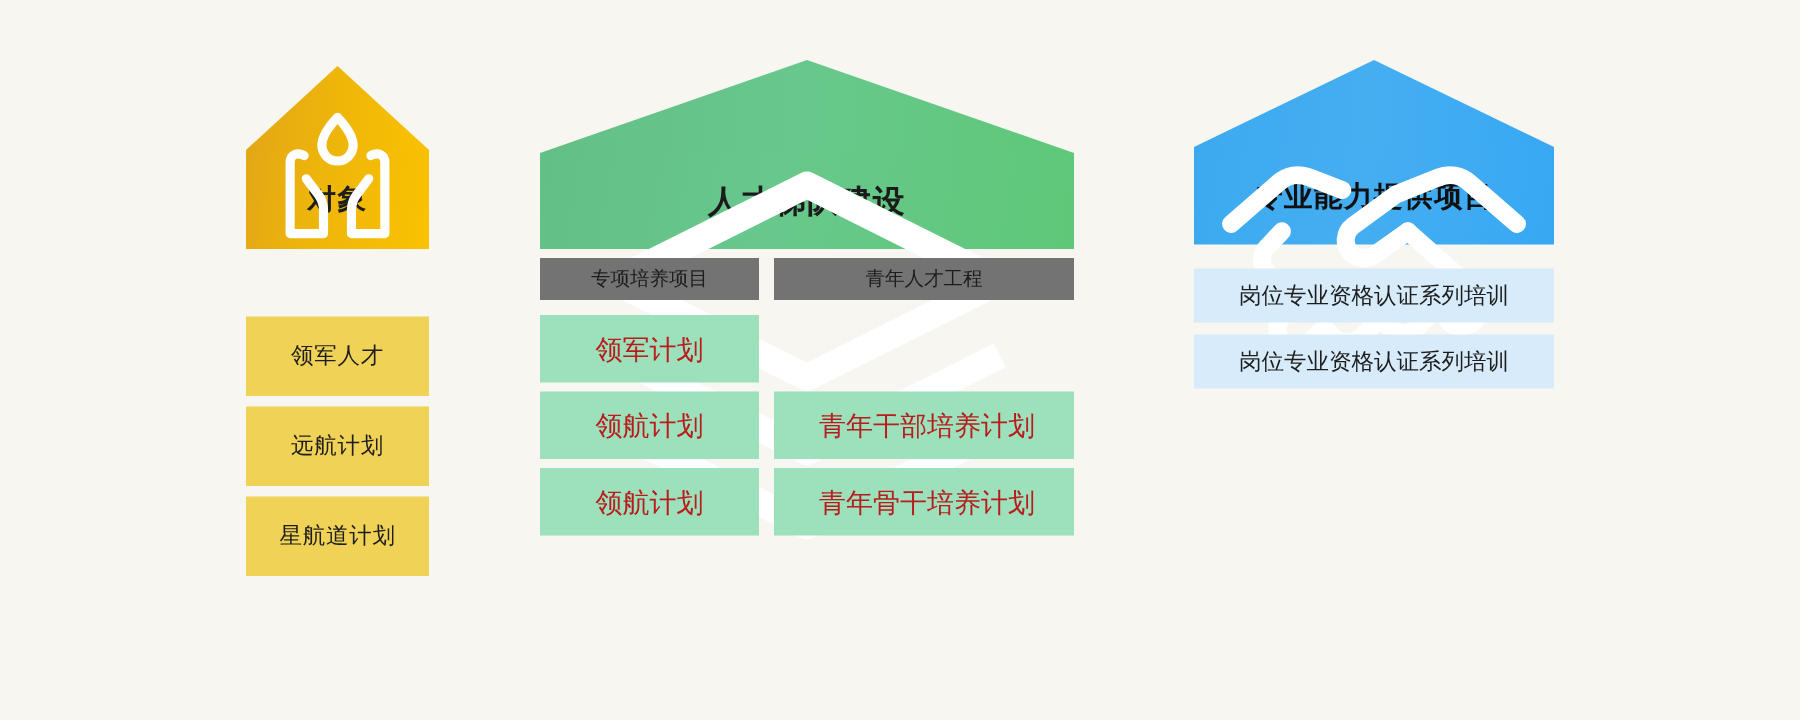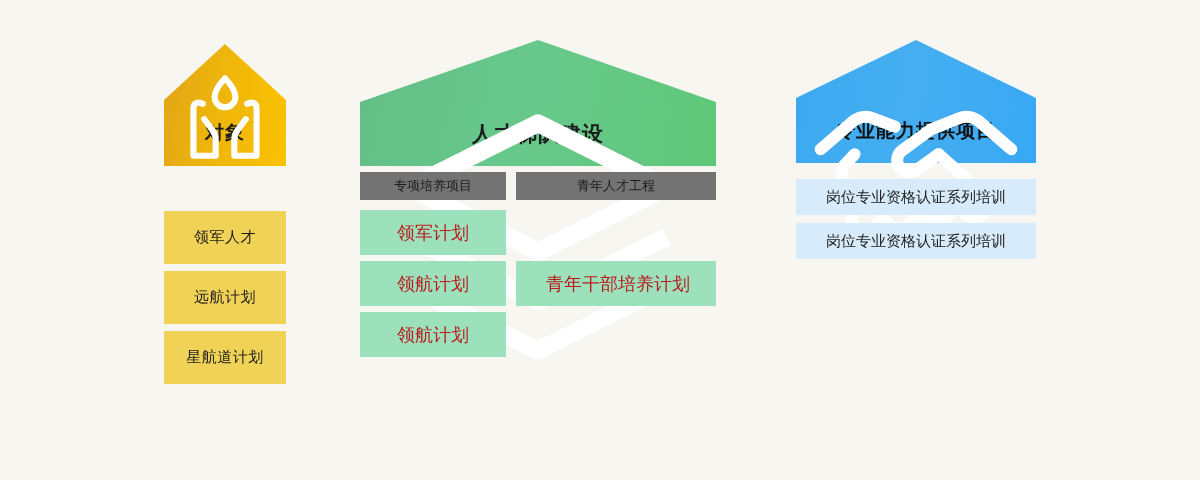--- a/index.html
+++ b/index.html
@@ -210,20 +210,21 @@
       <div class="green-cell gc-right gc-empty"></div>
     </div>
 
     <div class="green-body-row">
       <div class="green-cell gc-left">领航计划</div>
       <div class="green-cell gc-right">青年干部培养计划</div>
     </div>
 
     <div class="green-body-row">
       <div class="green-cell gc-left">领航计划</div>
+      <div class="green-cell gc-right">青年骨干培养计划</div>
     </div>
 
   </div>
 
   <div class="house" id="col-skill">
     <div class="roof">
       <svg viewBox="0 0 240 58" preserveAspectRatio="none" aria-hidden="true">
         <defs>
           <linearGradient id="gradRoofB" x1="0" y1="0" x2="1" y2="0">
             <stop offset="0" stop-color="#3ca9ef"></stop>

